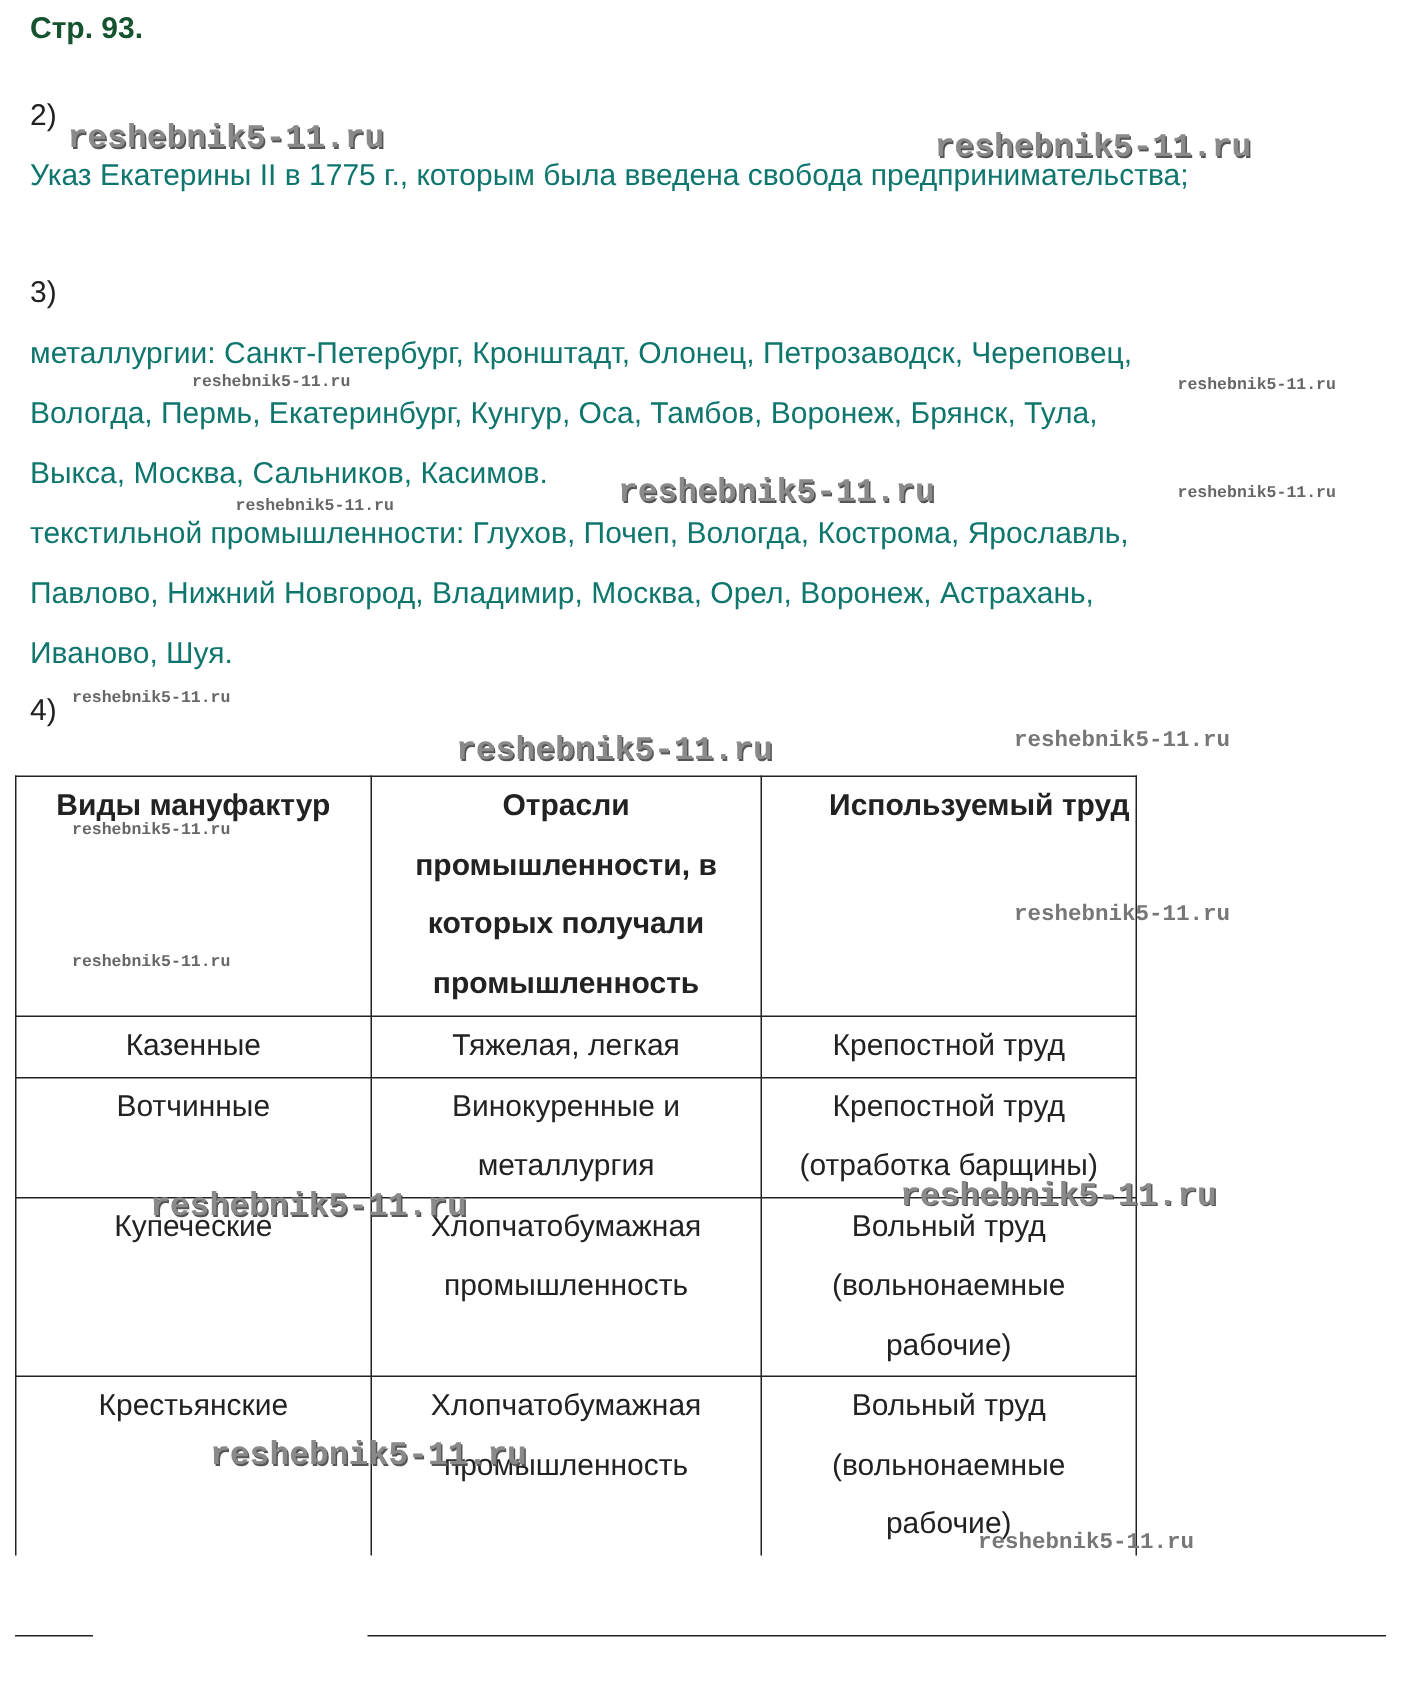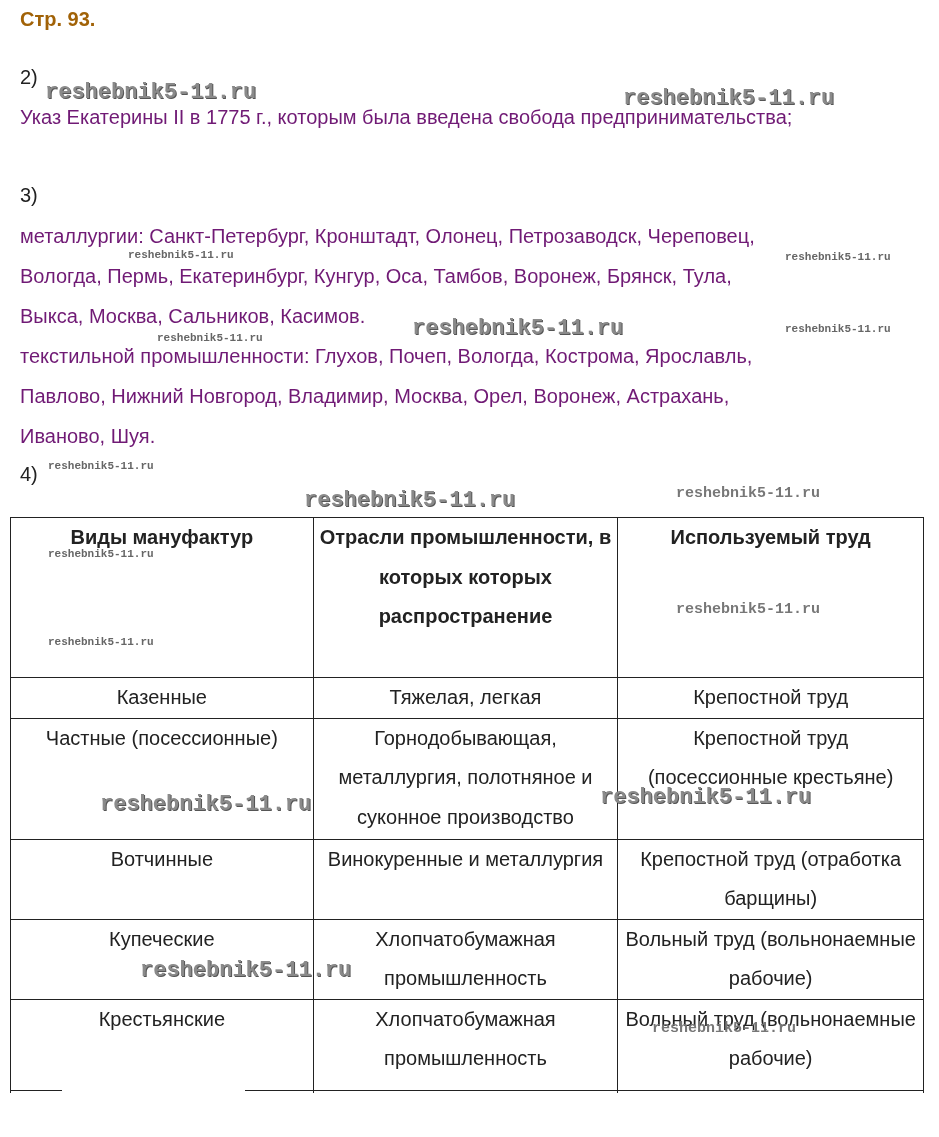--- a/index.html
+++ b/index.html
@@ -1,44 +1,44 @@
 <!DOCTYPE html>
 <html><head>
 <meta charset="utf-8">
 <style>
   html, body { margin: 0; padding: 0; background: #ffffff; }
   body {
     width: 939px; height: 1137px; position: relative; overflow: hidden;
     font-family: "Liberation Sans", sans-serif; color: #1a1a1a;
   }
   .abs { position: absolute; }
-  .title { left: 20px; top: 8px; font-size: 20px; font-weight: bold; color: #a16207; }
+  .title { left: 20px; top: 8px; font-size: 20px; font-weight: bold; color: #14532d; }
   .num { font-size: 20px; color: #222; left: 20px; }
-  .para { left: 20px; font-size: 20px; line-height: 40px; color: #701a75; white-space: nowrap; }
+  .para { left: 20px; font-size: 20px; line-height: 40px; color: #0f766e; white-space: nowrap; }
   .wm {
     position: absolute; font-family: Liberation Mono, monospace;
     font-weight: bold; color: #8a8a8a; letter-spacing: 0px; white-space: nowrap;
     text-shadow: 1px 1px 0 #555; pointer-events: none;
   }
   .wm.big { font-size: 22px; }
   .wm.med { font-size: 15px; text-shadow: none; color: #777; }
   .wm.small { font-size: 11px; text-shadow: none; color: #666; }
 
   .tbl {
-    position: absolute; left: 10px; top: 517px; width: 914px;
+    position: absolute; left: 10px; top: 517px; width: 748px;
     border-collapse: collapse; font-size: 20px; color: #222;
   }
   .tbl td, .tbl th {
     border: 1px solid #222; text-align: center; vertical-align: top;
     line-height: 39.5px; padding: 0 4px;
   }
   .tbl th { font-weight: bold; line-height: 39.5px; }
   .tbl .c1 { width: 293px; }
   .tbl .c2 { width: 295px; }
-  .tbl .c3 { width: 296px; }
+  .tbl .c3 { width: 296px; text-align: right; }
   .tbl tr.last td { border-bottom: none; margin-top: 24px; }
   .botline { position: absolute; top: 1090px; height: 1px; background: #222; }
 </style>
 </head>
 <body>
 
 <div class="abs title">Стр. 93.</div>
 
 <div class="abs num" style="top:66px;">2)</div>
 <div class="abs para" style="top:97px;">
@@ -54,32 +54,27 @@
   <div>Павлово, Нижний Новгород, Владимир, Москва, Орел, Воронеж, Астрахань,</div>
   <div>Иваново, Шуя.</div>
 </div>
 
 <div class="abs num" style="top:463px;">4)</div>
 
 <table class="tbl">
   <tbody>
       <tr style="height:160px;">
     <th class="c1">Виды мануфактур</th>
-    <th class="c2">Отрасли промышленности, в которых которых распространение</th>
+    <th class="c2">Отрасли промышленности, в которых получали промышленность</th>
     <th class="c3">Используемый труд</th>
   </tr>
   <tr style="height:39px;margin-left:48px;">
     <td>Казенные</td>
     <td>Тяжелая, легкая</td>
     <td>Крепостной труд</td>
-  </tr>
-  <tr style="height:121px;">
-    <td>Частные (посессионные)</td>
-    <td>Горнодобывающая, металлургия, полотняное и суконное производство</td>
-    <td>Крепостной труд (посессионные крестьяне)</td>
   </tr>
   <tr style="height:79px;">
     <td>Вотчинные</td>
     <td>Винокуренные и металлургия</td>
     <td>Крепостной труд (отработка барщины)</td>
   </tr>
   <tr style="height:80px;">
     <td>Купеческие</td>
     <td>Хлопчатобумажная промышленность</td>
     <td>Вольный труд (вольнонаемные рабочие)</td>

